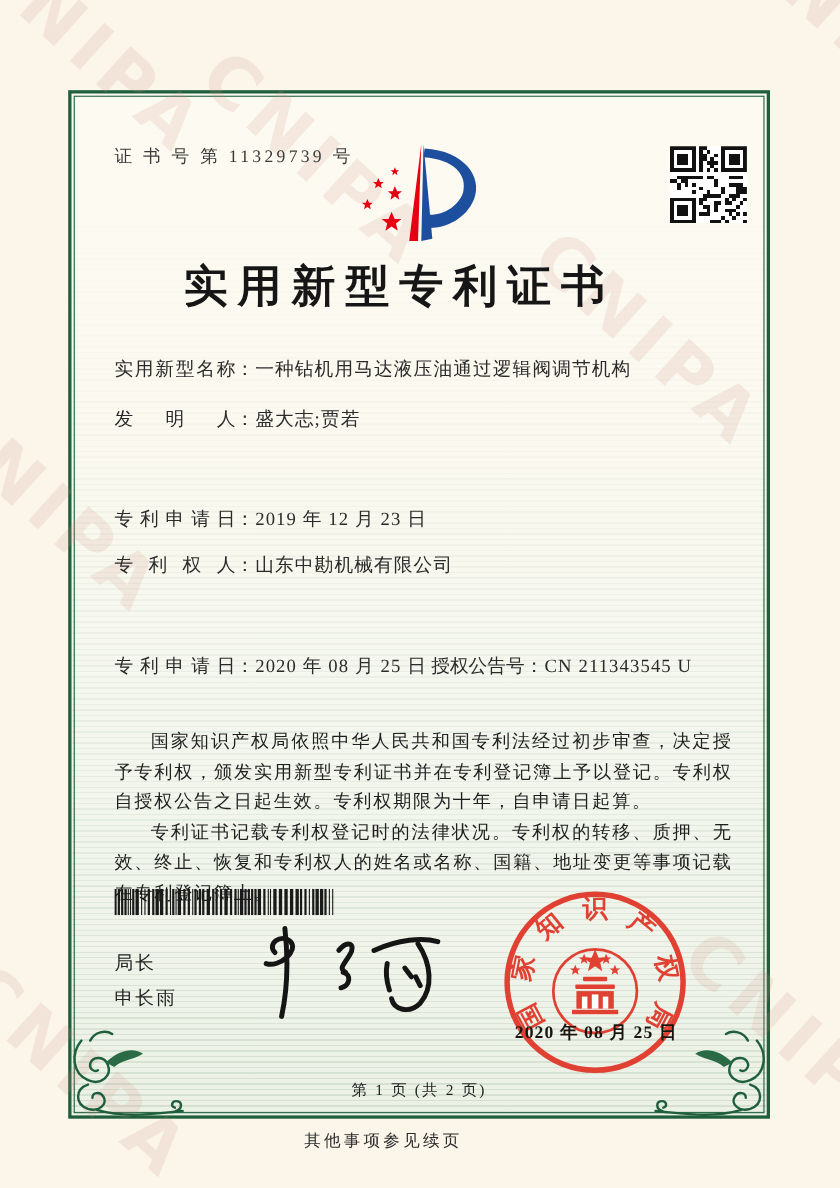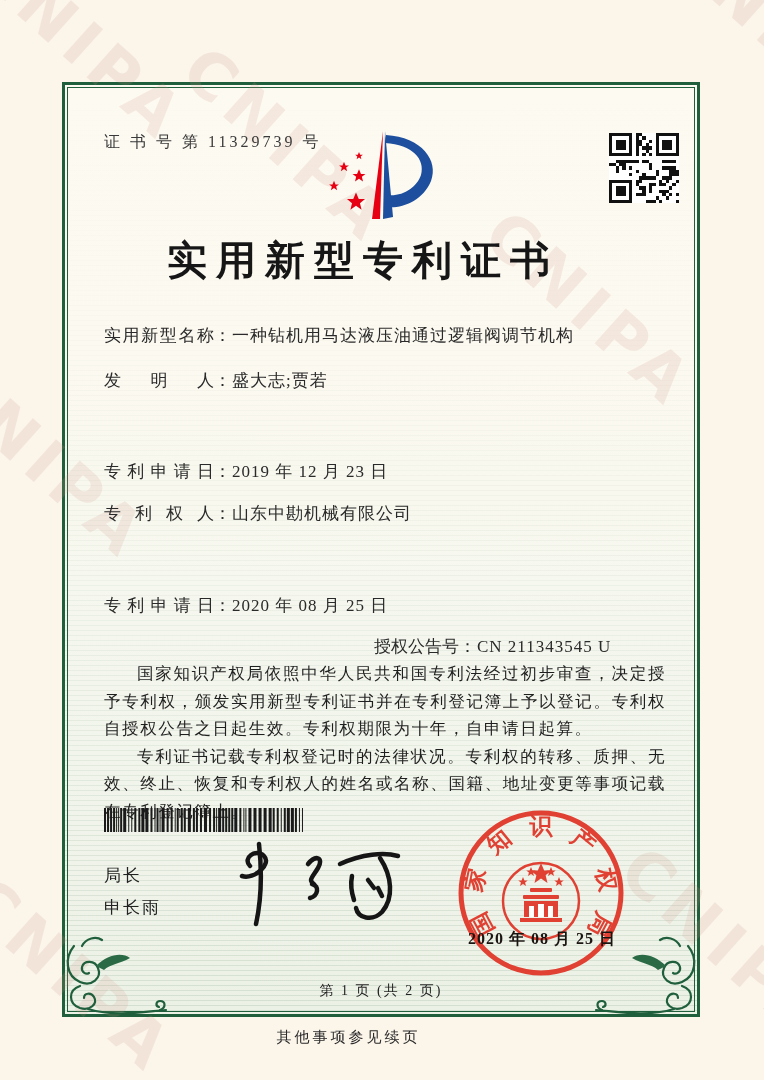--- a/index.html
+++ b/index.html
@@ -20,21 +20,21 @@
          mask-image:linear-gradient(180deg,rgba(0,0,0,0) 0%,rgba(0,0,0,0.10) 25%,rgba(0,0,0,0.4) 60%,rgba(0,0,0,0.95) 100%);}
   
   .z3{z-index:3;}
   #cert-no{left:104px;top:132px;font-size:16px;letter-spacing:3px;color:#3a3a3a;}
   #title{left:62px;top:233px;width:602px;text-align:center;font-size:40px;font-weight:700;
          letter-spacing:9px;color:#161616;}
   .frow{position:absolute;left:104px;font-size:17px;color:#2a2a2a;white-space:nowrap;}
   .flabel{display:inline-block;width:110px;text-align:justify;text-align-last:justify;vertical-align:top;}
   .fcolon{display:inline-block;width:18px;}
   .fvalue{letter-spacing:1px;}
-  #row6b{left:374px;margin-top:41px;}
+  #row6b{left:392px;}
   #paras{left:104px;top:628px;width:562px;margin-top:32px;}
   #paras p{margin:0;text-indent:2em;font-size:16.5px;line-height:27.5px;letter-spacing:1.6px;
            text-align:justify;color:#1f1f1f;}
   #sig-title{left:104px;top:864px;font-size:17px;letter-spacing:2px;color:#222;}
   #sig-name{left:104px;top:896px;font-size:17px;letter-spacing:2px;color:#222;font-family:Liberation Mono, monospace;}
   #seal-date{left:454px;top:929px;width:176px;text-align:center;font-size:16px;font-weight:600;
              color:#1b1512;letter-spacing:1px;}
   #page-info{left:62px;top:982px;width:638px;text-align:center;font-size:14px;letter-spacing:2px;color:#222;font-family:Liberation Serif, serif;}
   #cont-note{left:0;top:1028px;width:697px;text-align:center;font-size:15px;letter-spacing:3px;color:#2a2a2a;}
   svg{display:block;}

